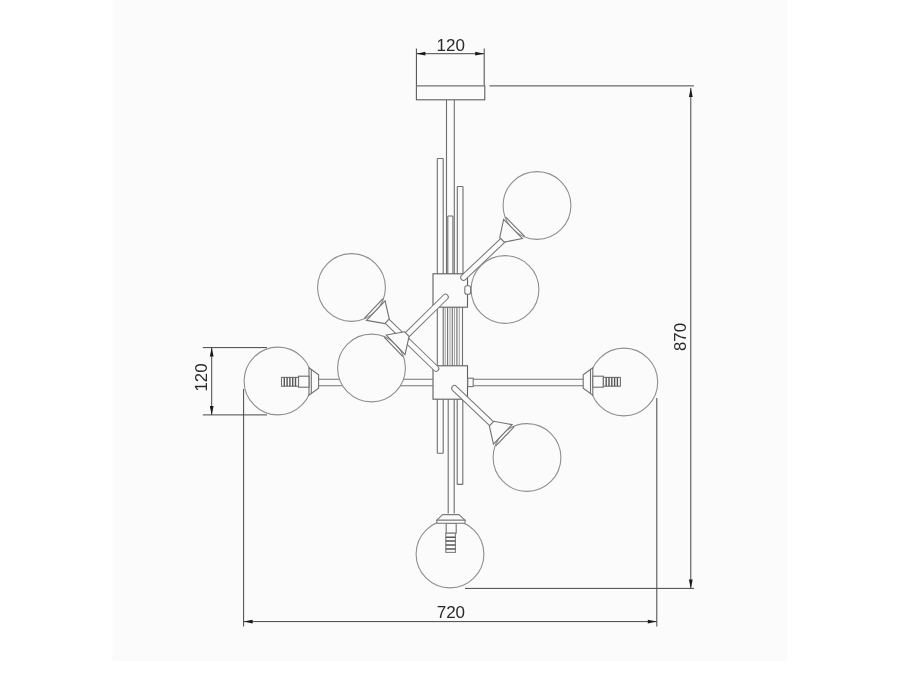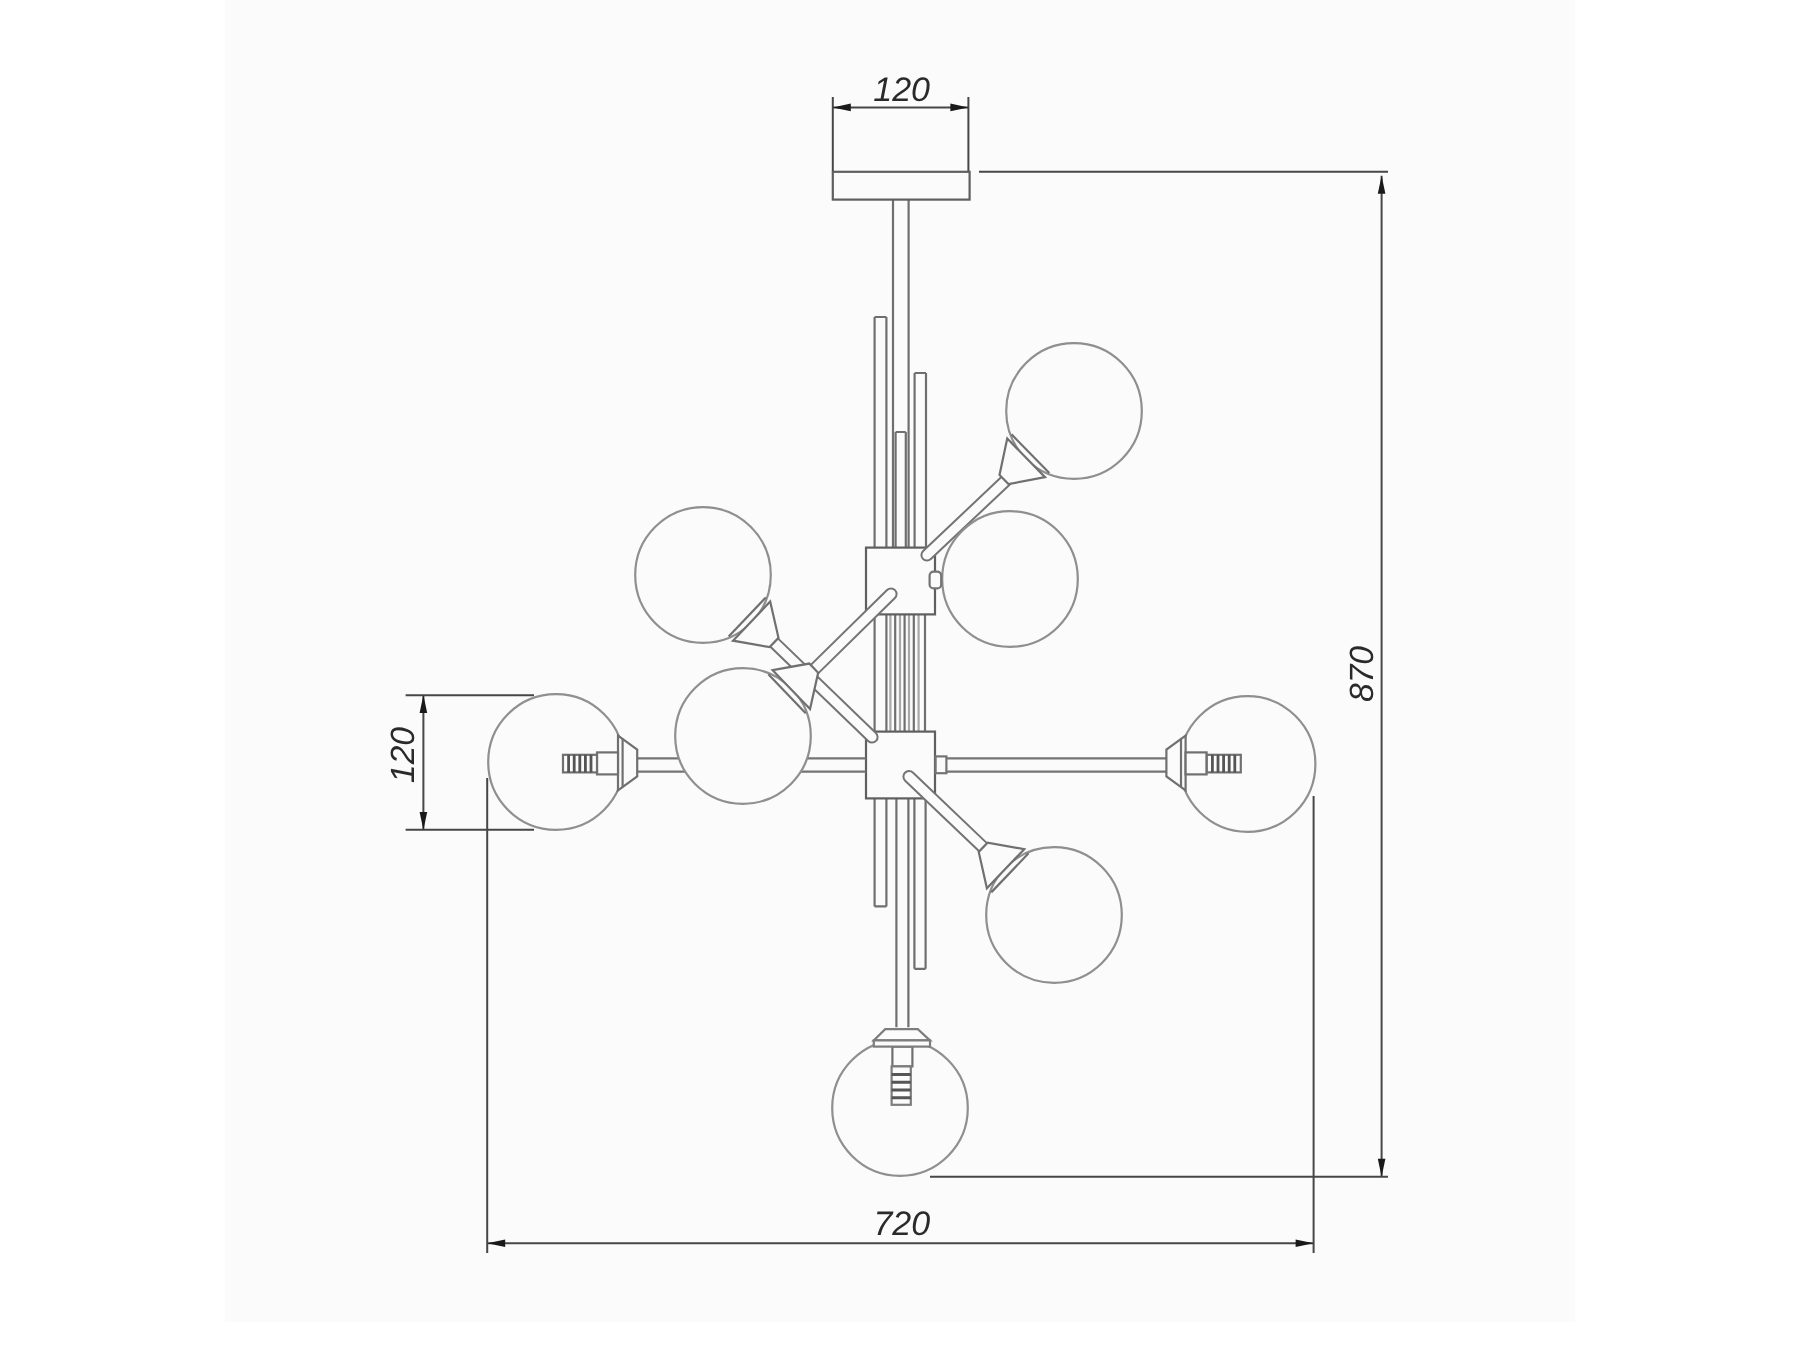--- a/index.html
+++ b/index.html
@@ -1,16 +1,16 @@
 <!DOCTYPE html>
 <html><head>
 <meta charset="utf-8">
 <style>
   html,body{margin:0;padding:0;background:#ffffff;}
-  .wrap{width:900px;height:661px;position:relative;font-family:"Liberation Sans", sans-serif;font-style:italic;}
+  .wrap{width:900px;height:661px;position:relative;font-family:"Liberation Sans", sans-serif;}
   svg{display:block;}
   text{font-family:"Liberation Sans", sans-serif;fill:#2a2a2a;}
 </style>
 </head>
 <body>
 <div class="wrap">
 <svg width="900" height="675" viewBox="0 0 900 675">
 
 <rect x="0" y="0" width="900" height="675" fill="#ffffff"></rect>
 

